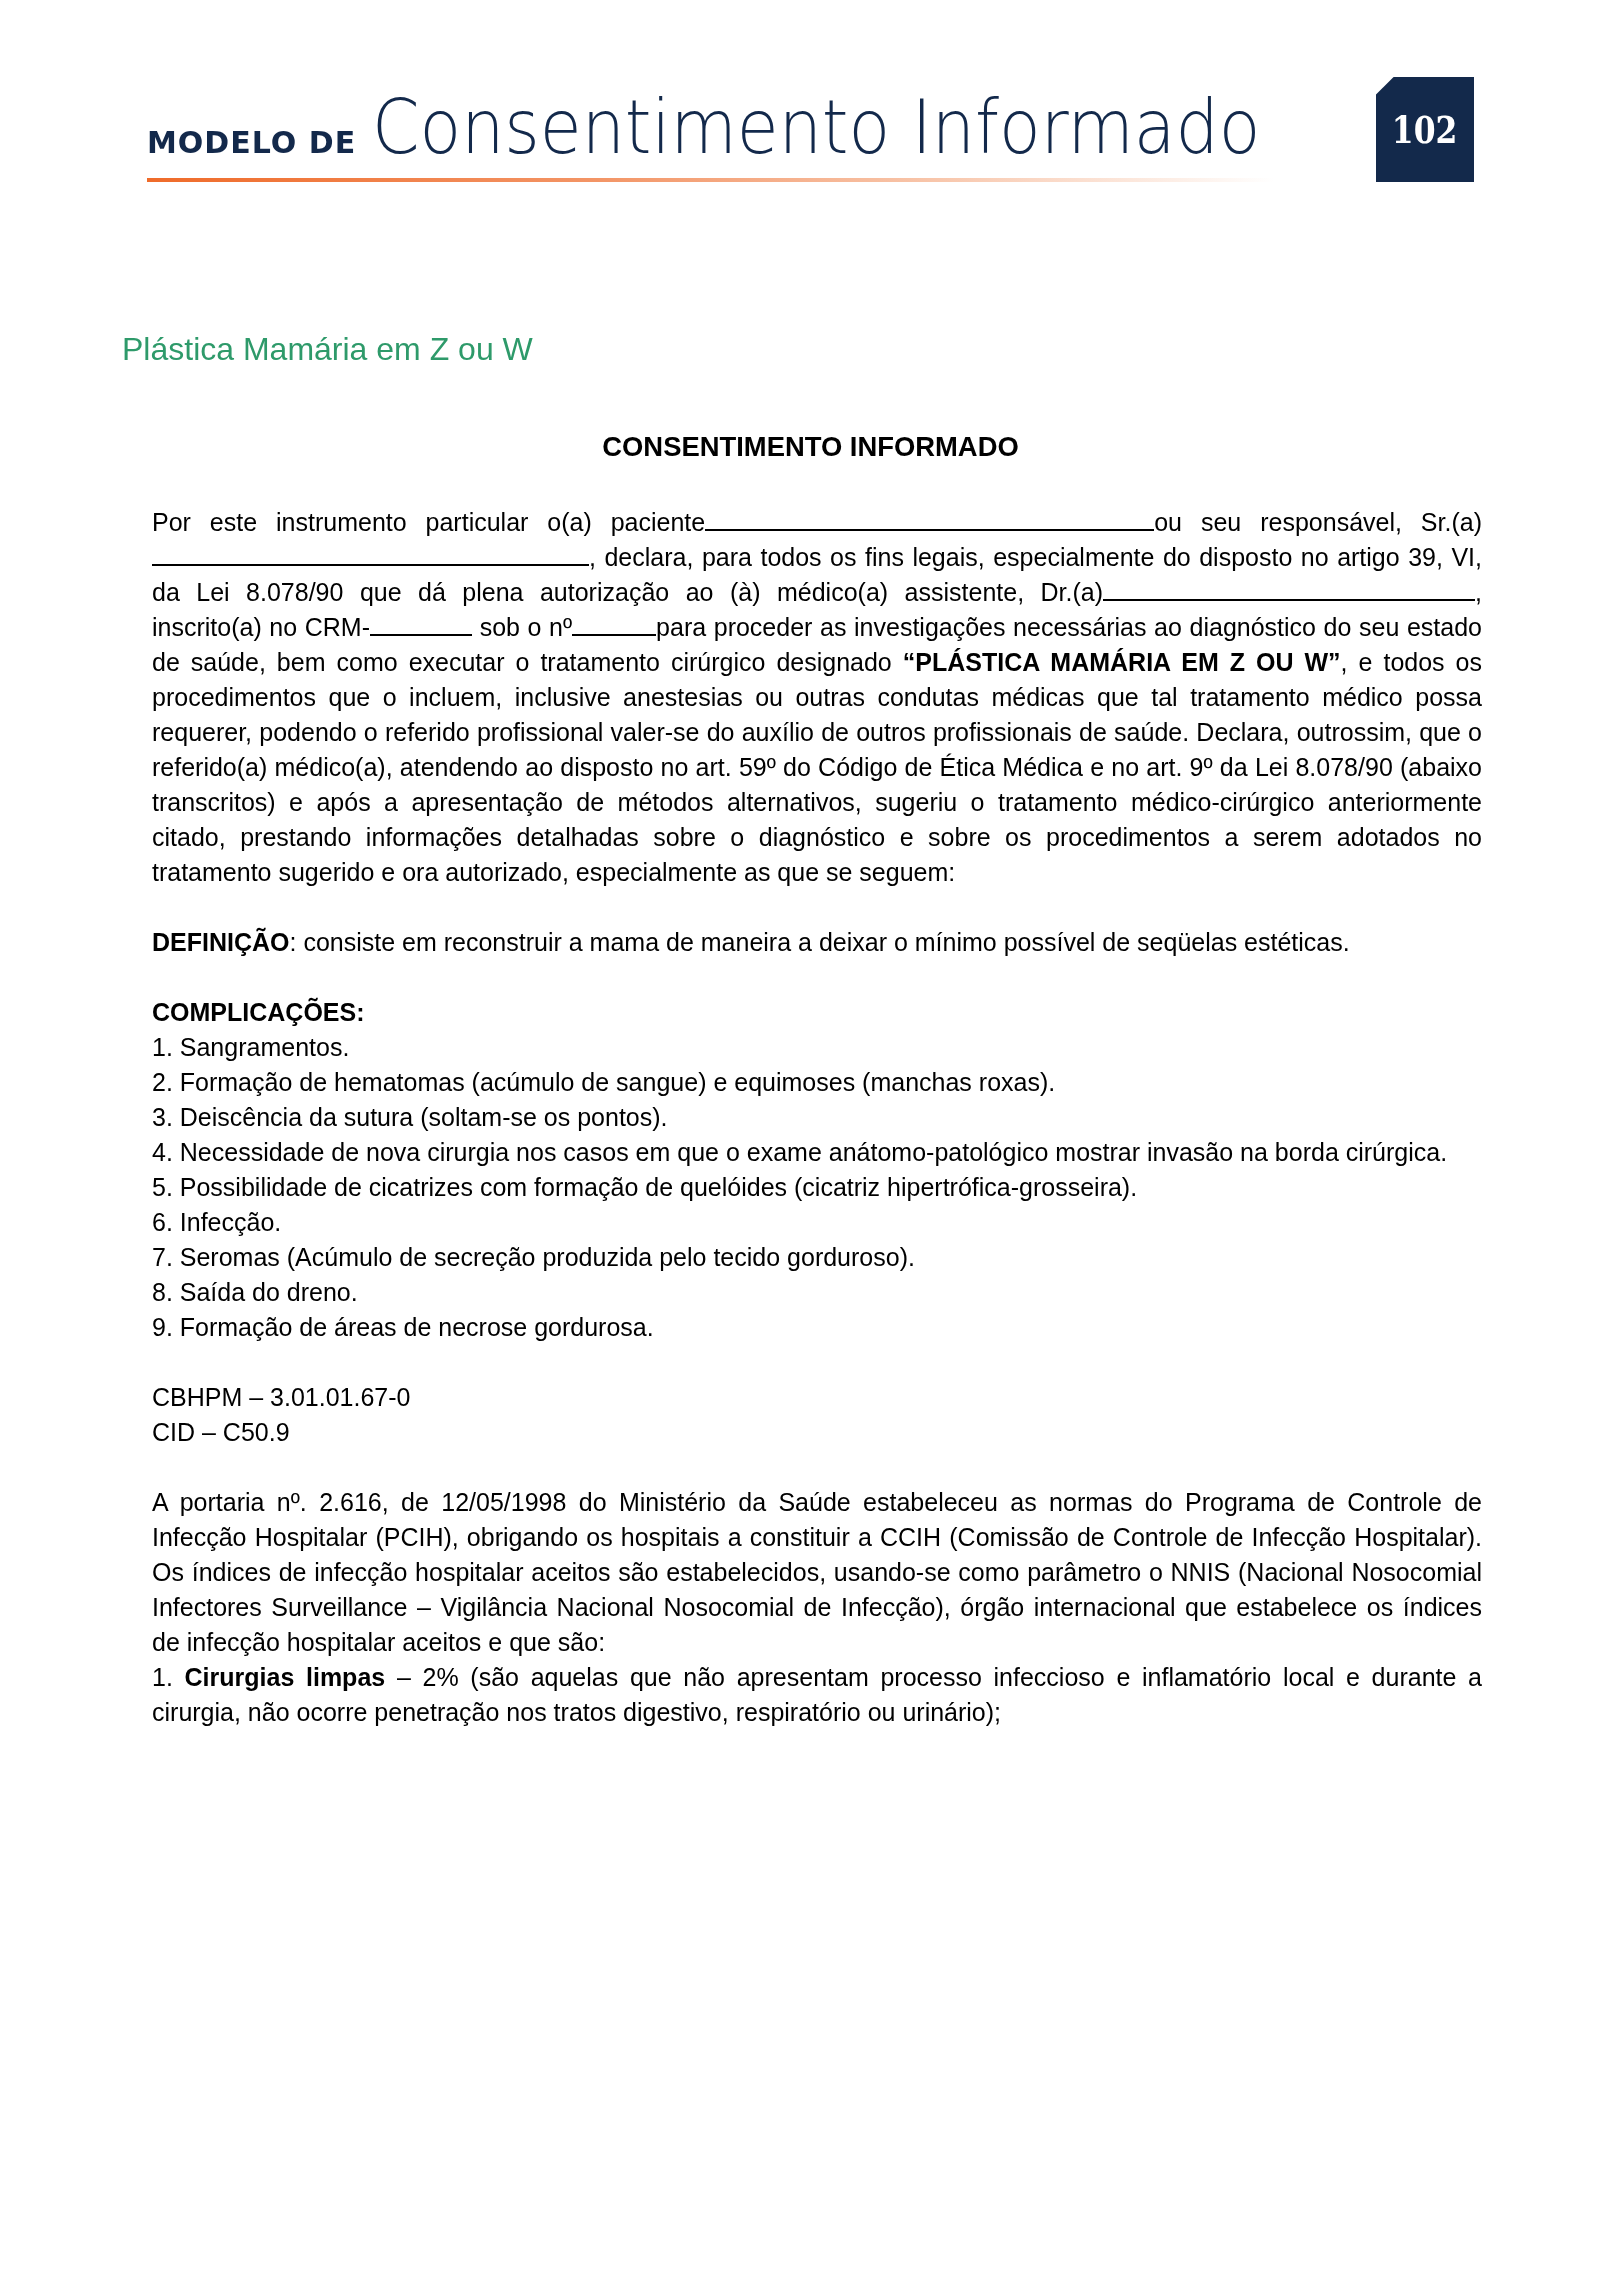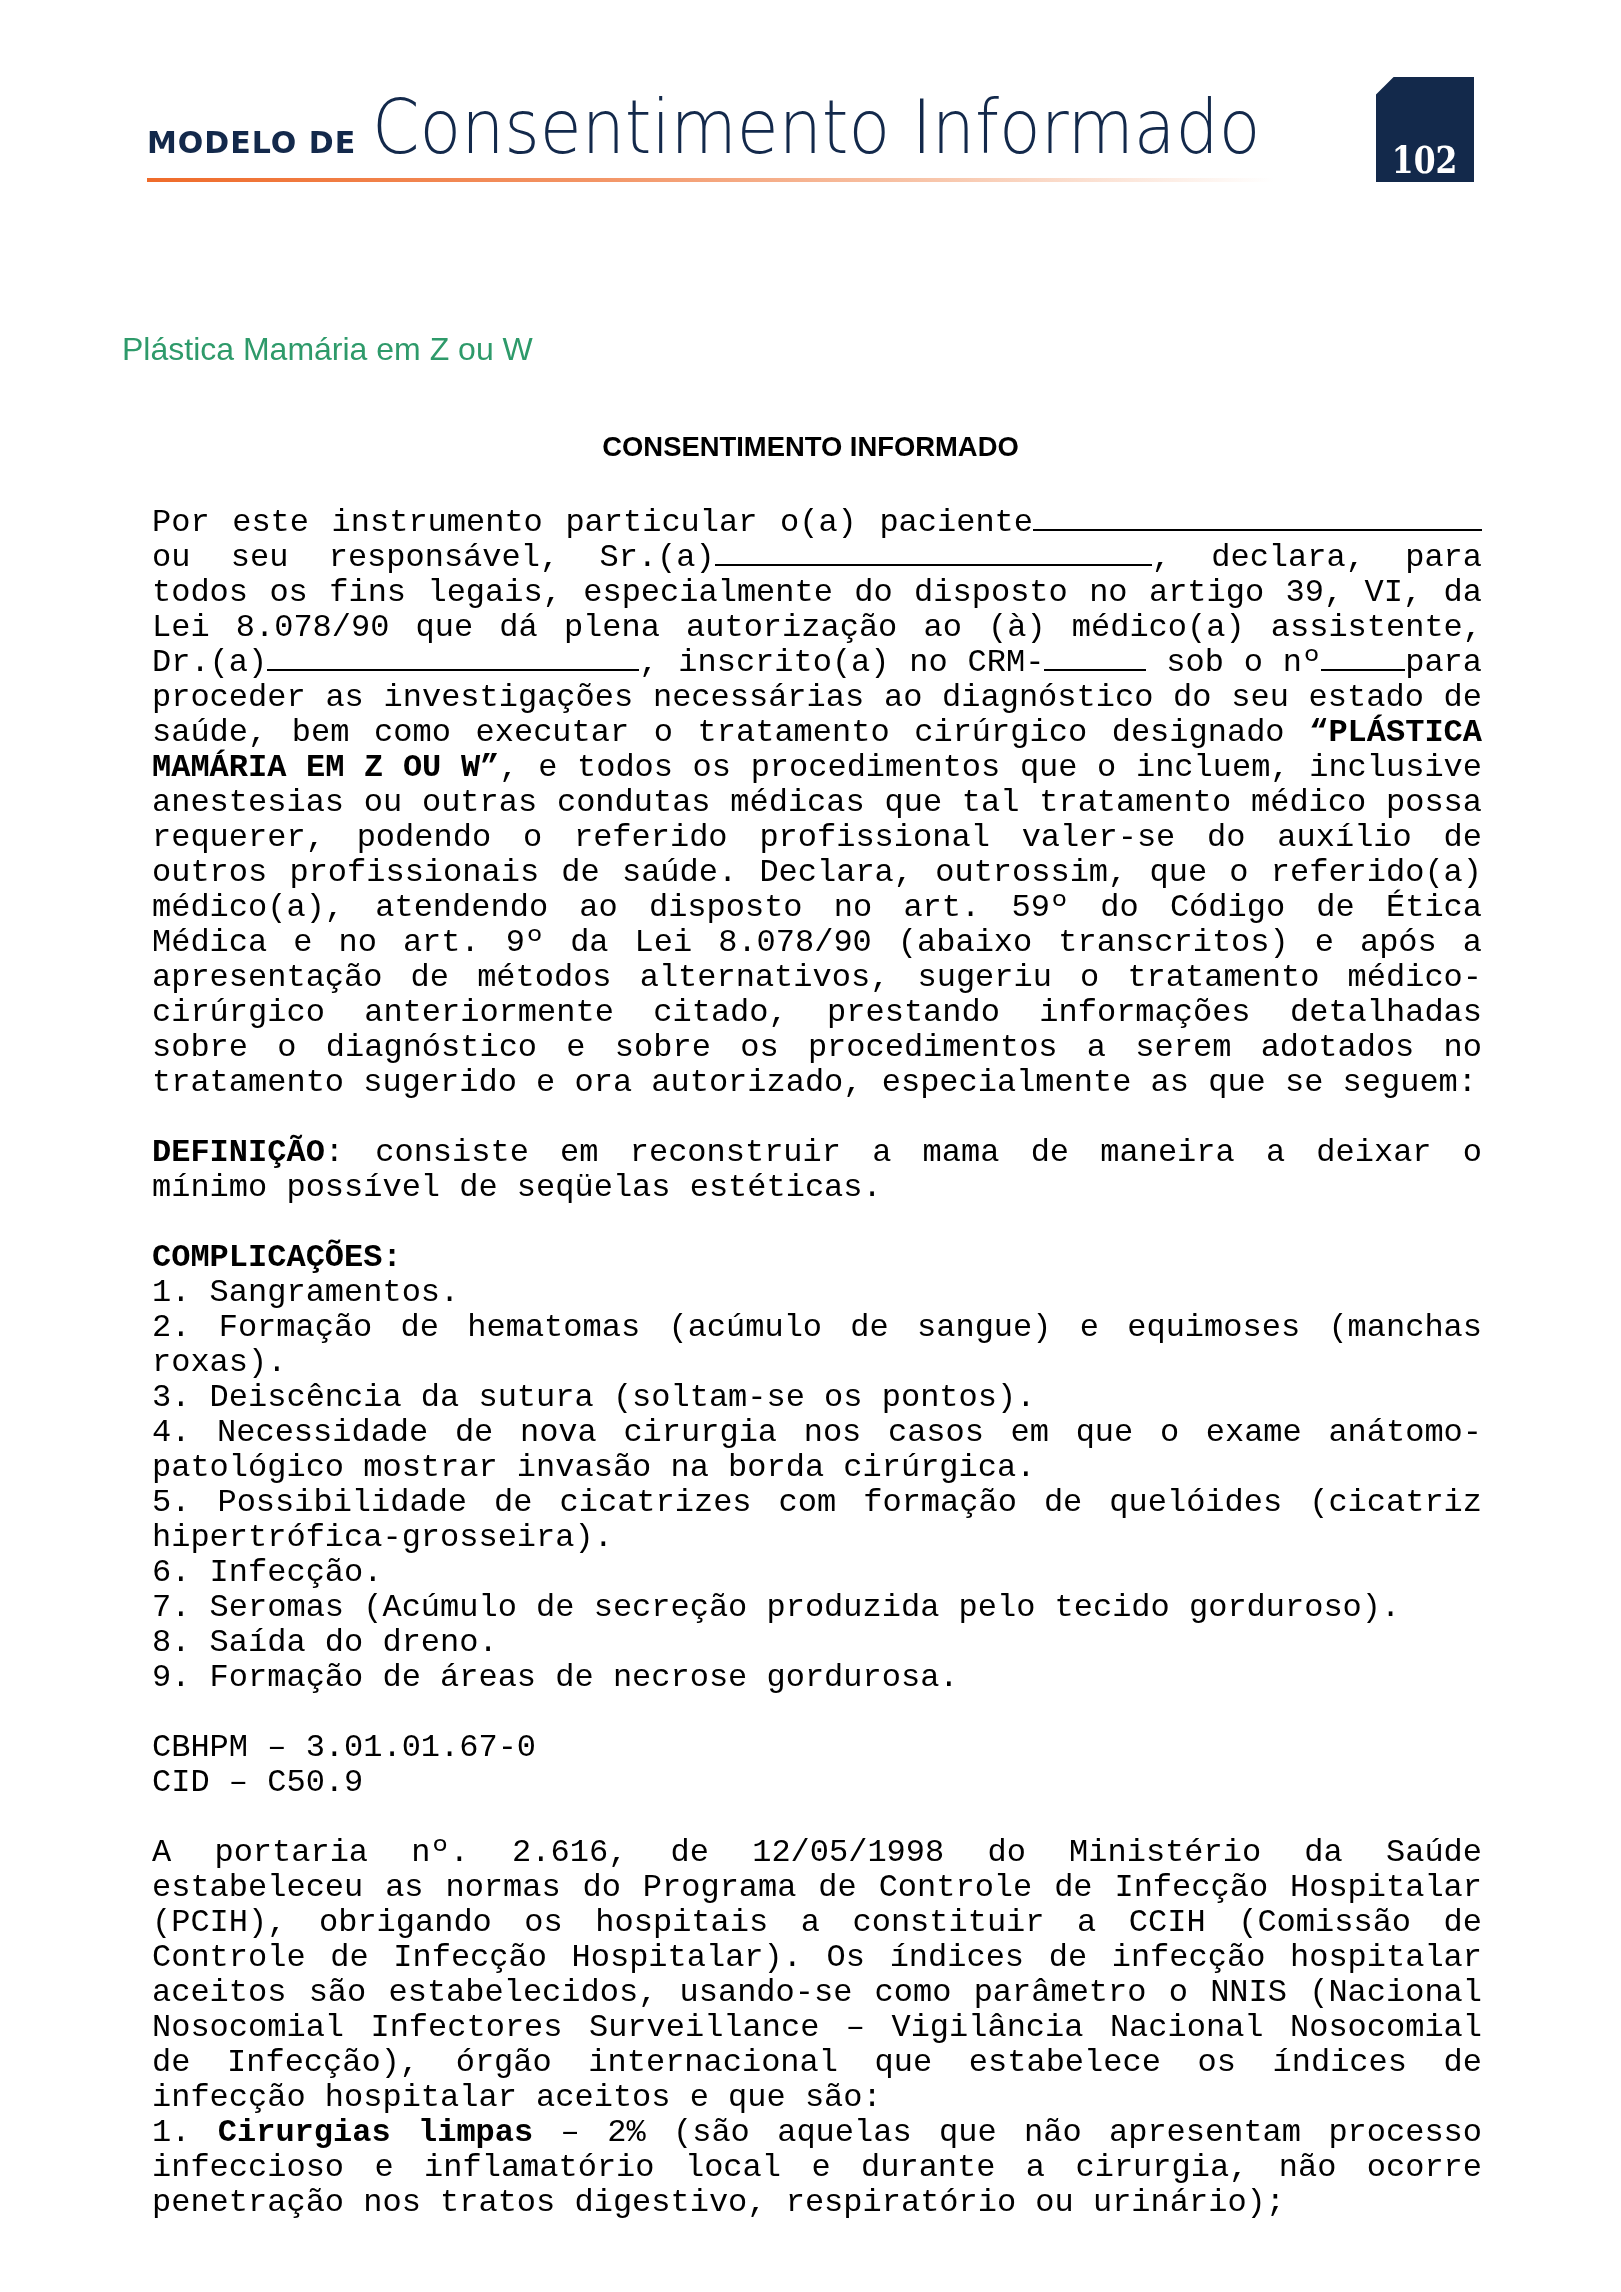--- a/index.html
+++ b/index.html
@@ -17,40 +17,40 @@
       -webkit-text-stroke: 0px;
     }
     .header-rule {
       position: absolute; left: 147px; top: 178px; width: 1127px; height: 3.9px;
       background: linear-gradient(to right, #ef6b2a 0%, #f39566 40%, #f8c6ab 70%, rgba(255,255,255,0) 100%);
     }
     .page-badge {
       position: absolute; left: 1376px; top: 77px; width: 98px; height: 105px;
       background: #13294b;
       clip-path: polygon(17.6px 0, 100% 0, 100% 100%, 0 100%, 0 17.6px);
-      display: flex; align-items: flex-end; justify-content: center;
+      display: flex; align-items: center; justify-content: center;
     }
     .page-badge span {
       font-family: "DejaVu Serif", serif; font-weight: bold;
       font-size: 37px; color: #ffffff; transform: scaleX(0.85);
     }
     .section-title {
       position: absolute; left: 122px; top: 331px;
       font-family: "Liberation Sans", sans-serif; font-weight: normal;
       font-size: 32px; color: #2e9a6a;
     }
     .doc-title {
       position: absolute; left: 0; width: 1621px; top: 431px; text-align: center;
       font-family: "Liberation Sans", sans-serif; font-weight: bold;
       font-size: 27.4px; color: #000;
     }
     .doc-title span { position: relative; left: 0; }
     .body {
       position: absolute; left: 152px; width: 1330px; top: 505px;
-      font-family: Liberation Mono, monospace; font-size: 32px;
+      font-family: Liberation Sans, sans-serif; font-size: 25px;
       line-height: 35px; color: #000;
     }
     .body p { margin: 0; }
     .justify { text-align: justify; }
     .gap { height: 35px; }
     b { font-weight: bold; }
     .blank { display: inline-block; border-bottom: 2px solid #000; height: 23.5px; vertical-align: baseline; }
   </style>
 </head>
 <body>

